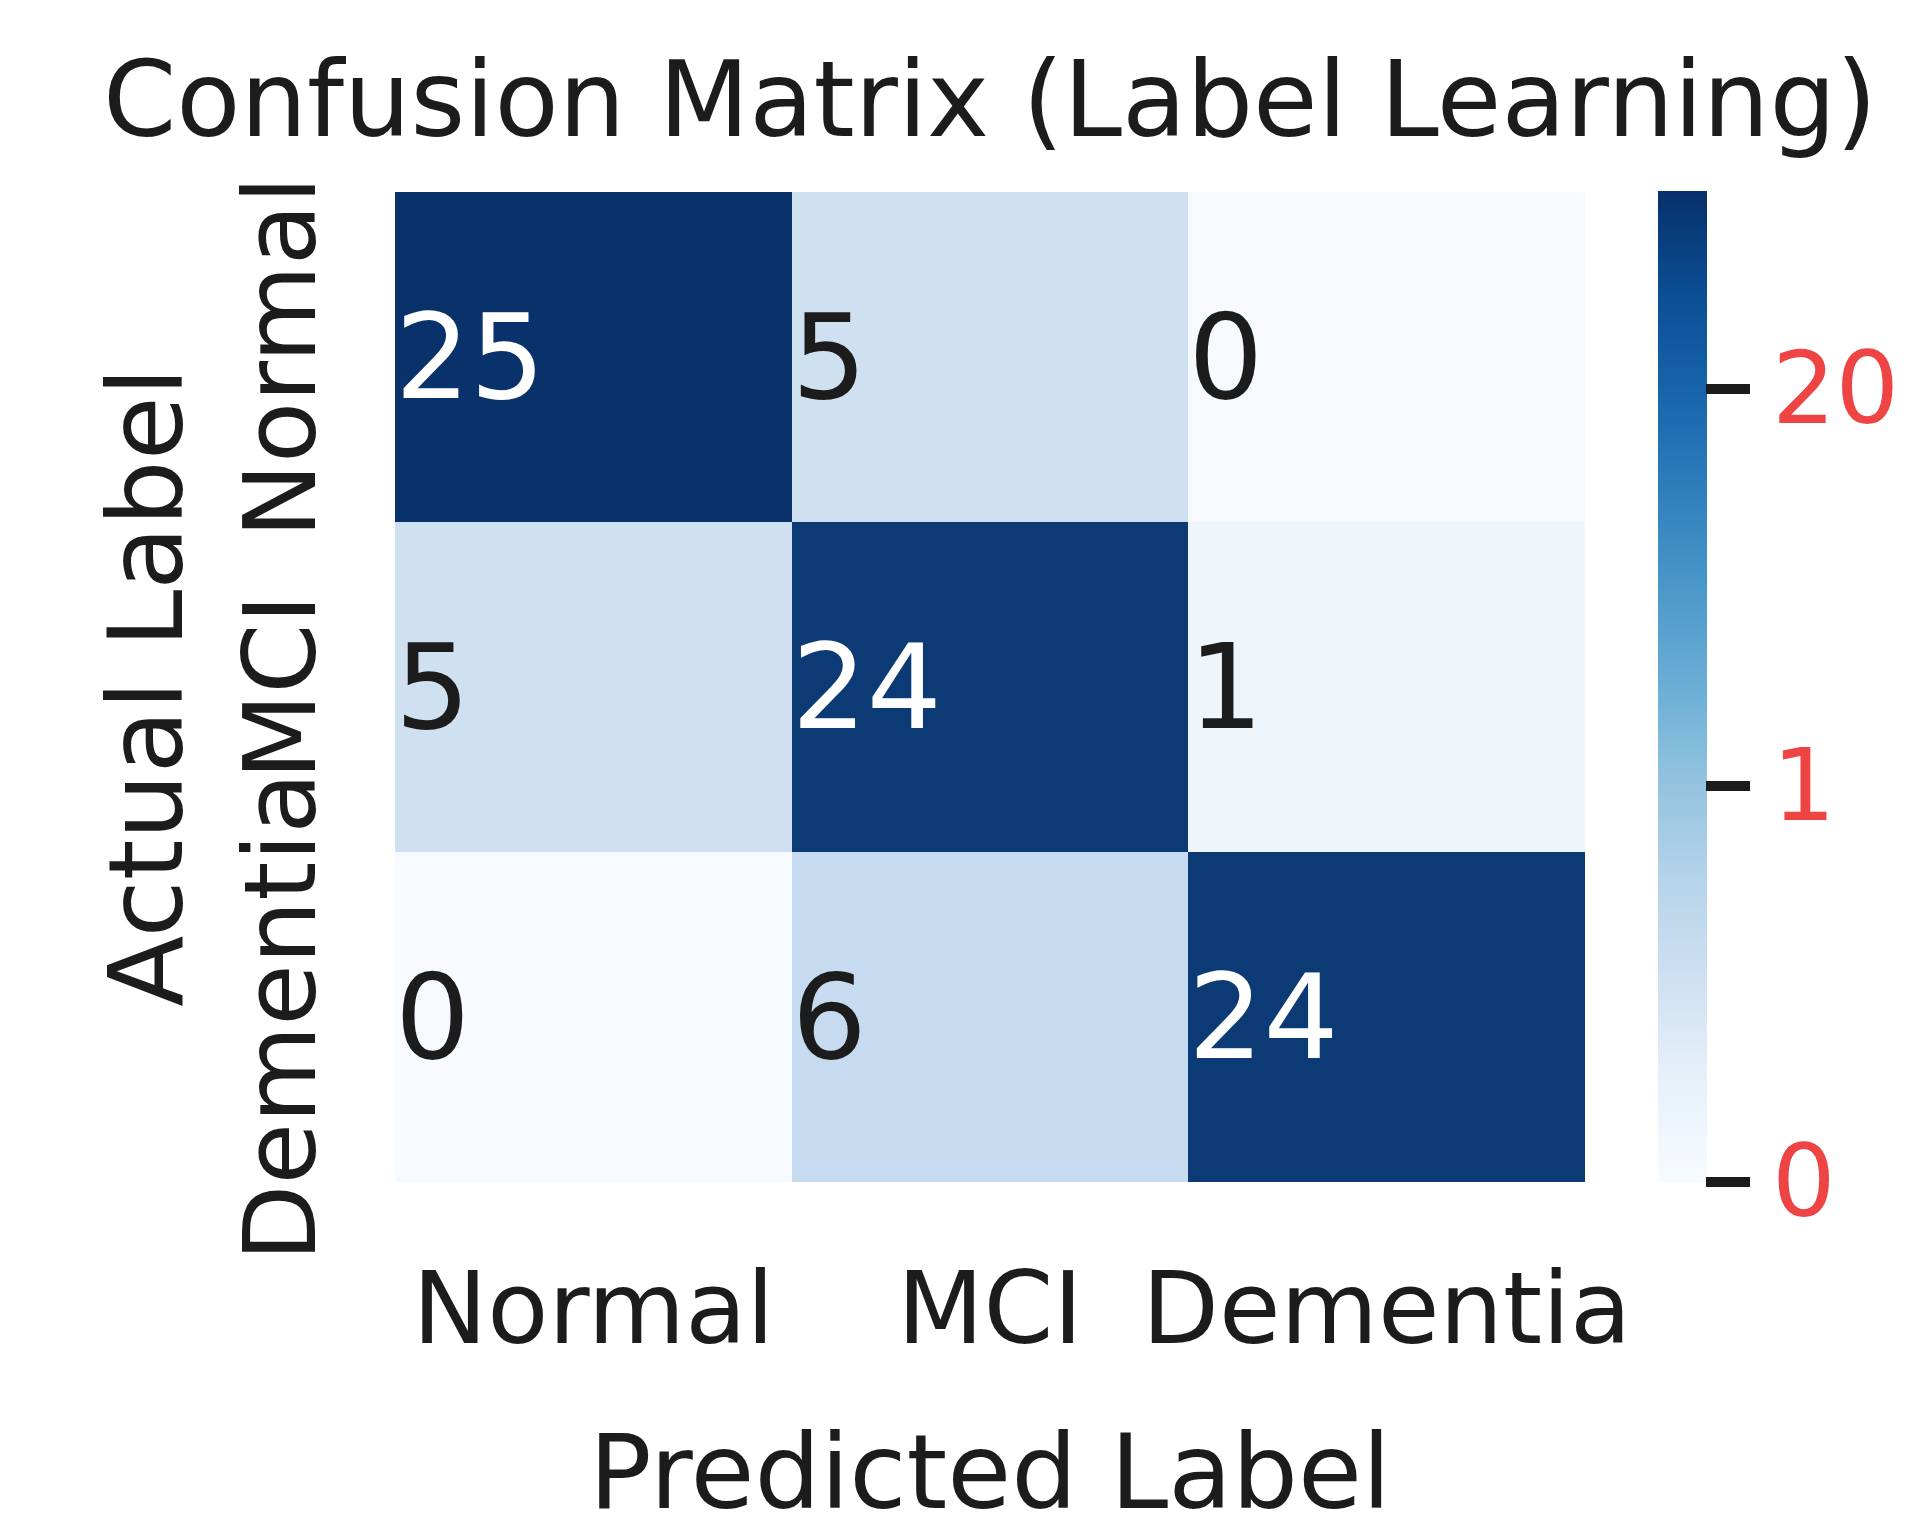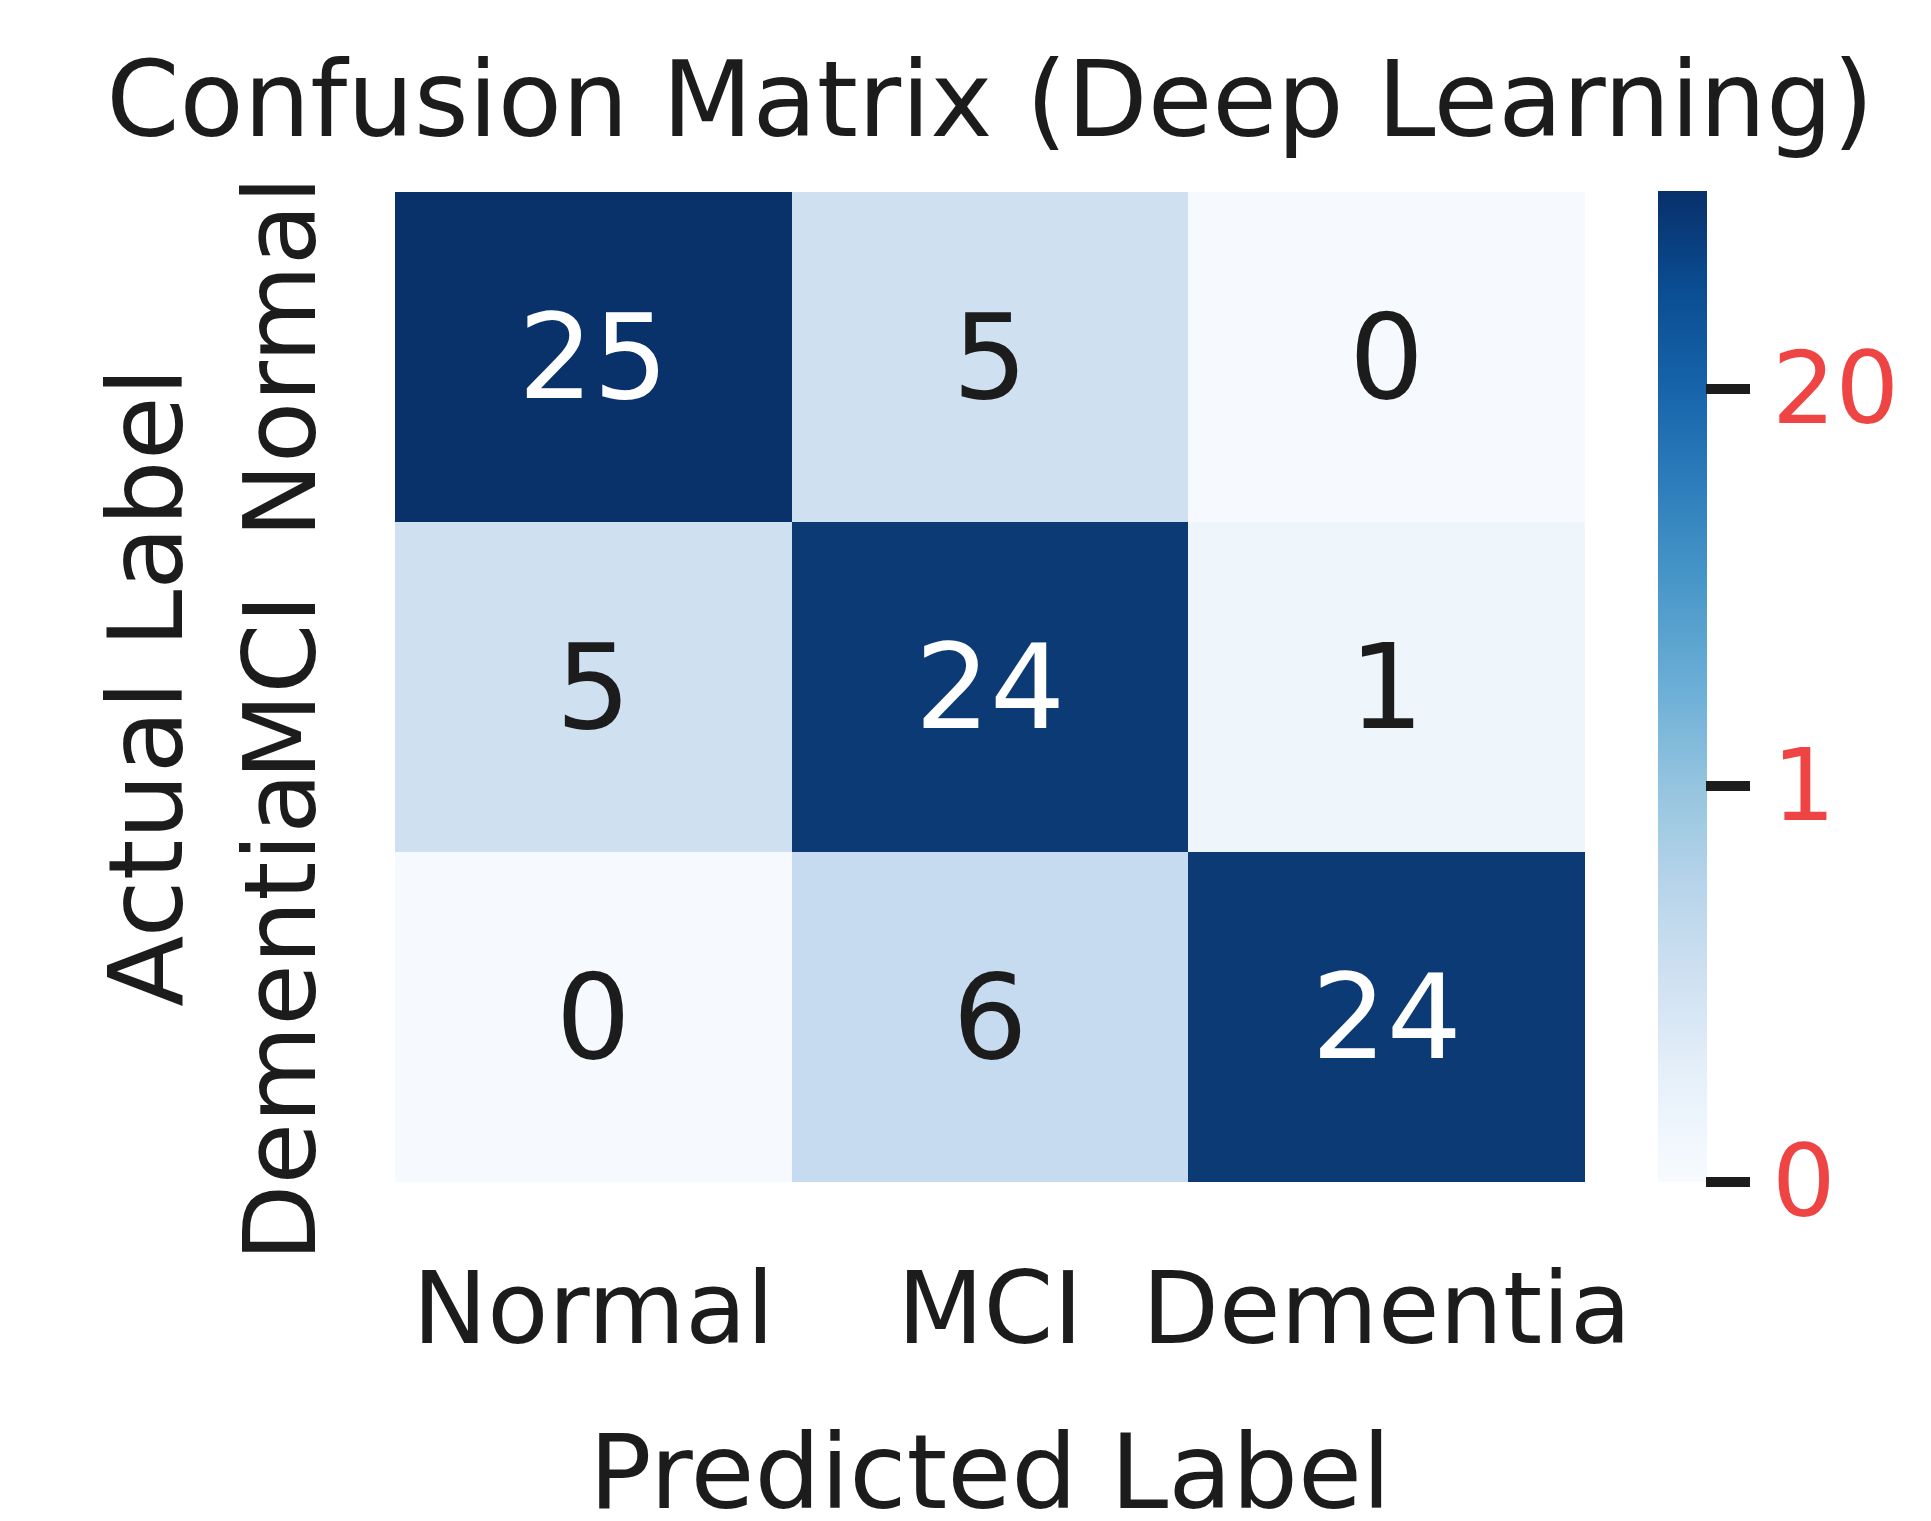--- a/index.html
+++ b/index.html
@@ -21,21 +21,21 @@
   }
   #grid{
     position:absolute;
     left:395px;top:192px;
     width:1190px;height:990px;
     display:grid;
     grid-template-columns:repeat(3,1fr);
     grid-template-rows:repeat(3,1fr);
   }
   .cell{
-    display:flex;align-items:center;justify-content:center;
+    display:flex;align-items:center;justify-content:flex-start;
   }
   .cell span{
     font-size:118px;
     line-height:1;
   }
   .xtick{
     position:absolute;
     transform:translate(-50%,-50%);
     font-size:100px;
     white-space:nowrap;
@@ -83,21 +83,21 @@
     font-size:100px;
     line-height:1;
     color:#ef4444;
     white-space:nowrap;
   }
 </style>
 </head>
 <body>
 
 <div id="canvas">
-  <div class="title">Confusion Matrix (Deep Learning)</div>
+  <div class="title">Confusion Matrix (Label Learning)</div>
 
   <div class="ylabel">Actual Label</div>
 
   <div id="yticks">
       <div class="ytick" style="left: 280px; top: 357px;">Normal</div>
       <div class="ytick" style="left: 280px; top: 687px;">MCI</div>
       <div class="ytick" style="left: 280px; top: 1017px;">Dementia</div>
     </div>
 
   <div id="grid">

